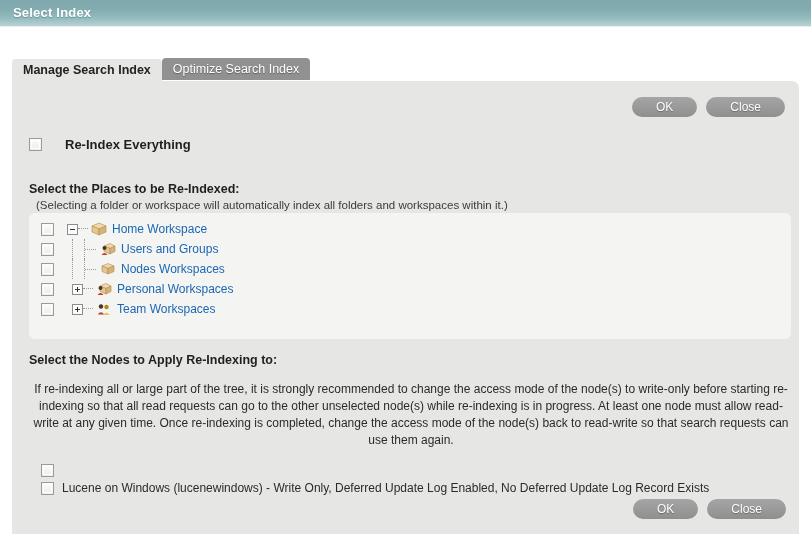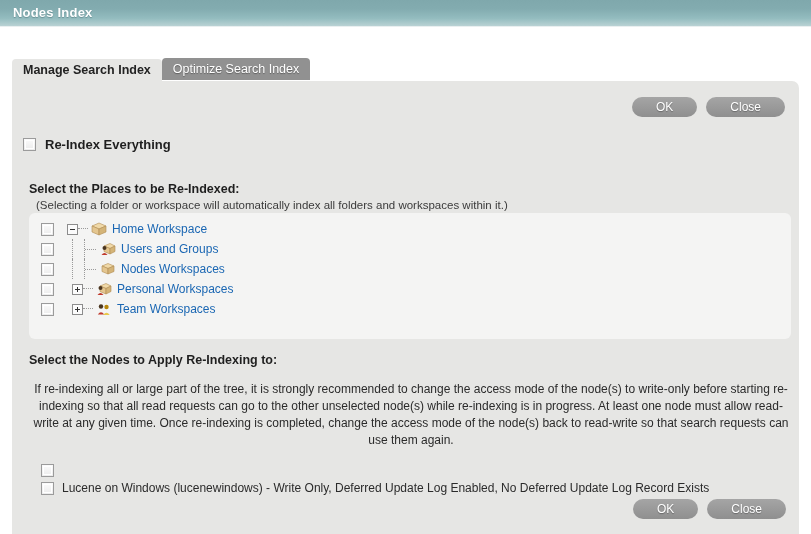--- a/index.html
+++ b/index.html
@@ -117,24 +117,24 @@
     position: absolute;
     left: 1px; top: 1px;
     width: 9px; height: 9px;
     border: 1px solid #ffffff;
     box-sizing: border-box;
   }
 
   
   .reindex-row {
     position: absolute;
-    left: 11px; top: 56px;
+    left: 17px; top: 56px;
     display: flex;
     align-items: center;
-    gap: 9px;
+    gap: 23px;
   }
   .reindex-label {
     font-size: 13px;
     font-weight: bold;
     color: #1f1f1f;
   }
 
   .section-head {
     position: absolute;
     left: 17px;
@@ -254,21 +254,21 @@
   .nodelabel {
     font-size: 12px;
     color: #2b2b2b;
     white-space: nowrap;
   }
 </style>
 </head>
 <body>
 
 <div class="titlebar">
-  <div class="titlebar-text">Nodes Index</div>
+  <div class="titlebar-text">Select Index</div>
 </div>
 
 <div class="tabstrip">
   <div class="tab active">Manage Search Index</div>
   <div class="tab inactive">Optimize Search Index</div>
 </div>
 
 <div class="panel">
 
   <div class="btnrow-top">

